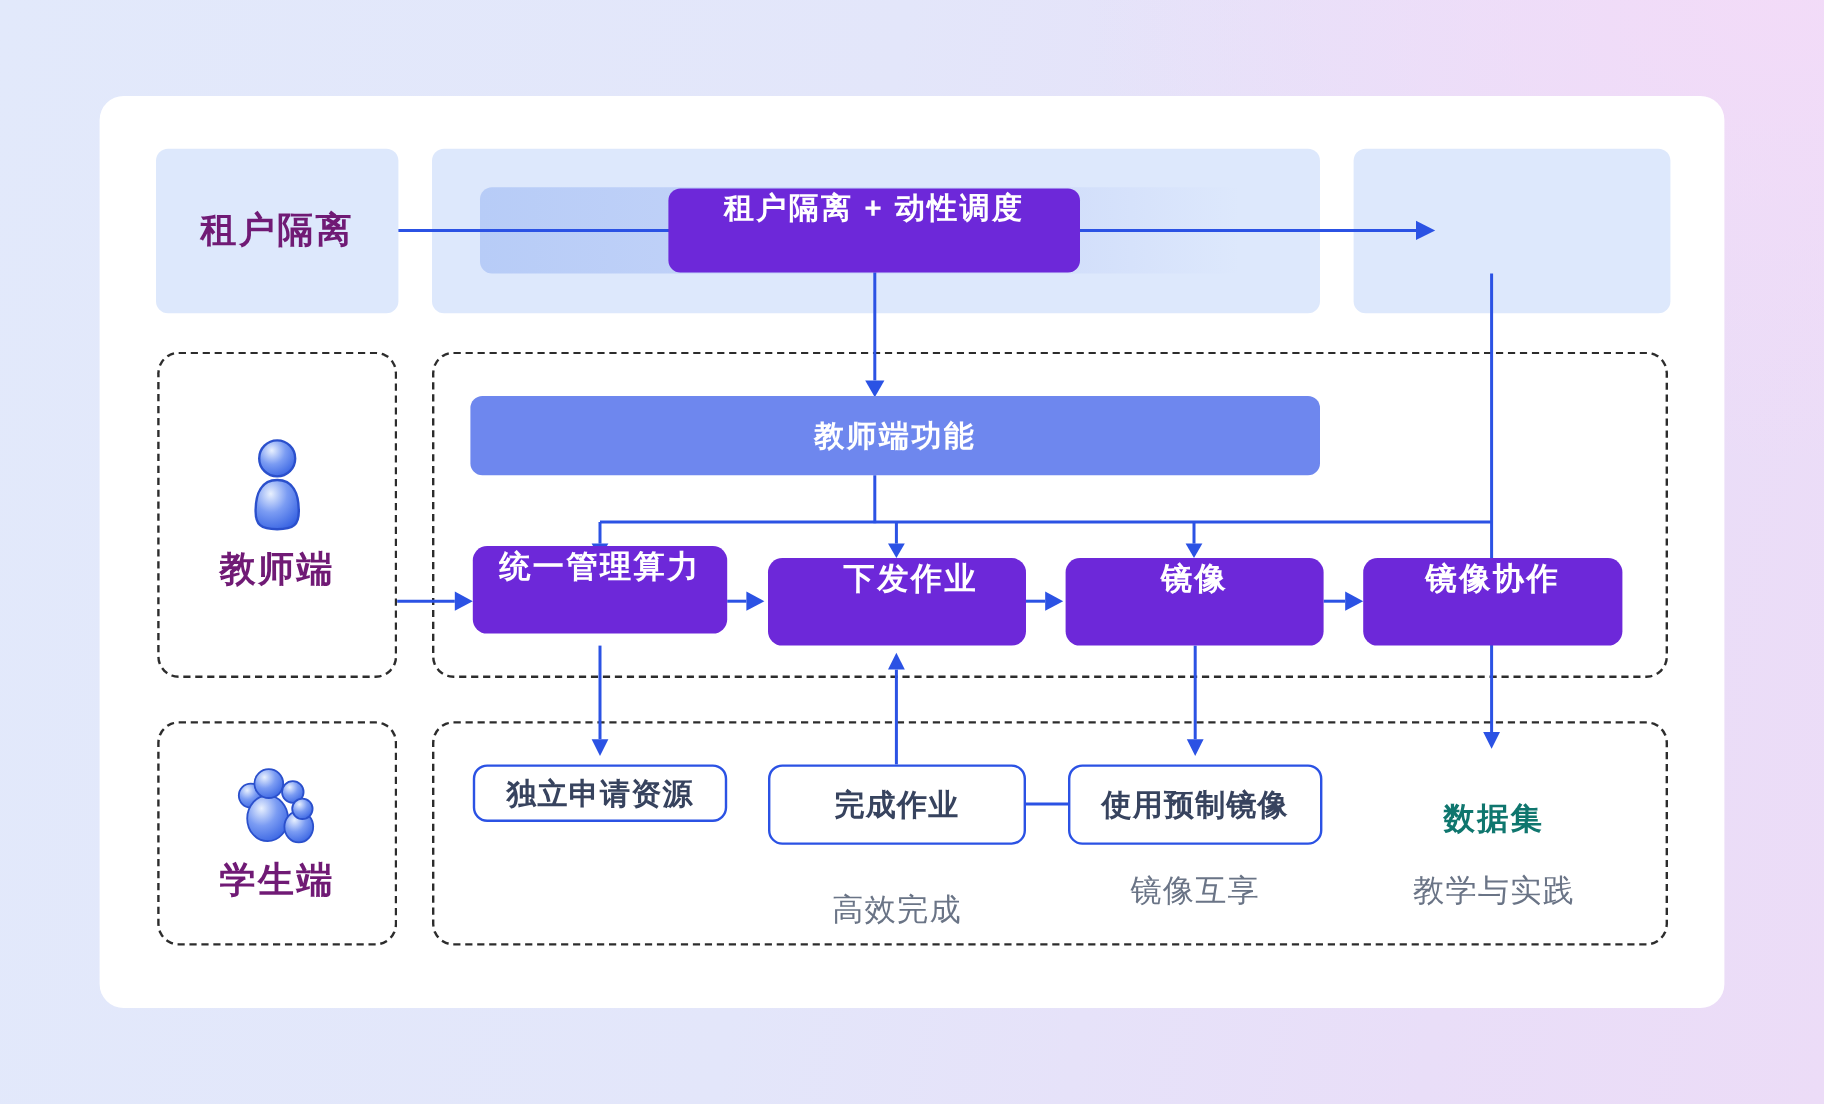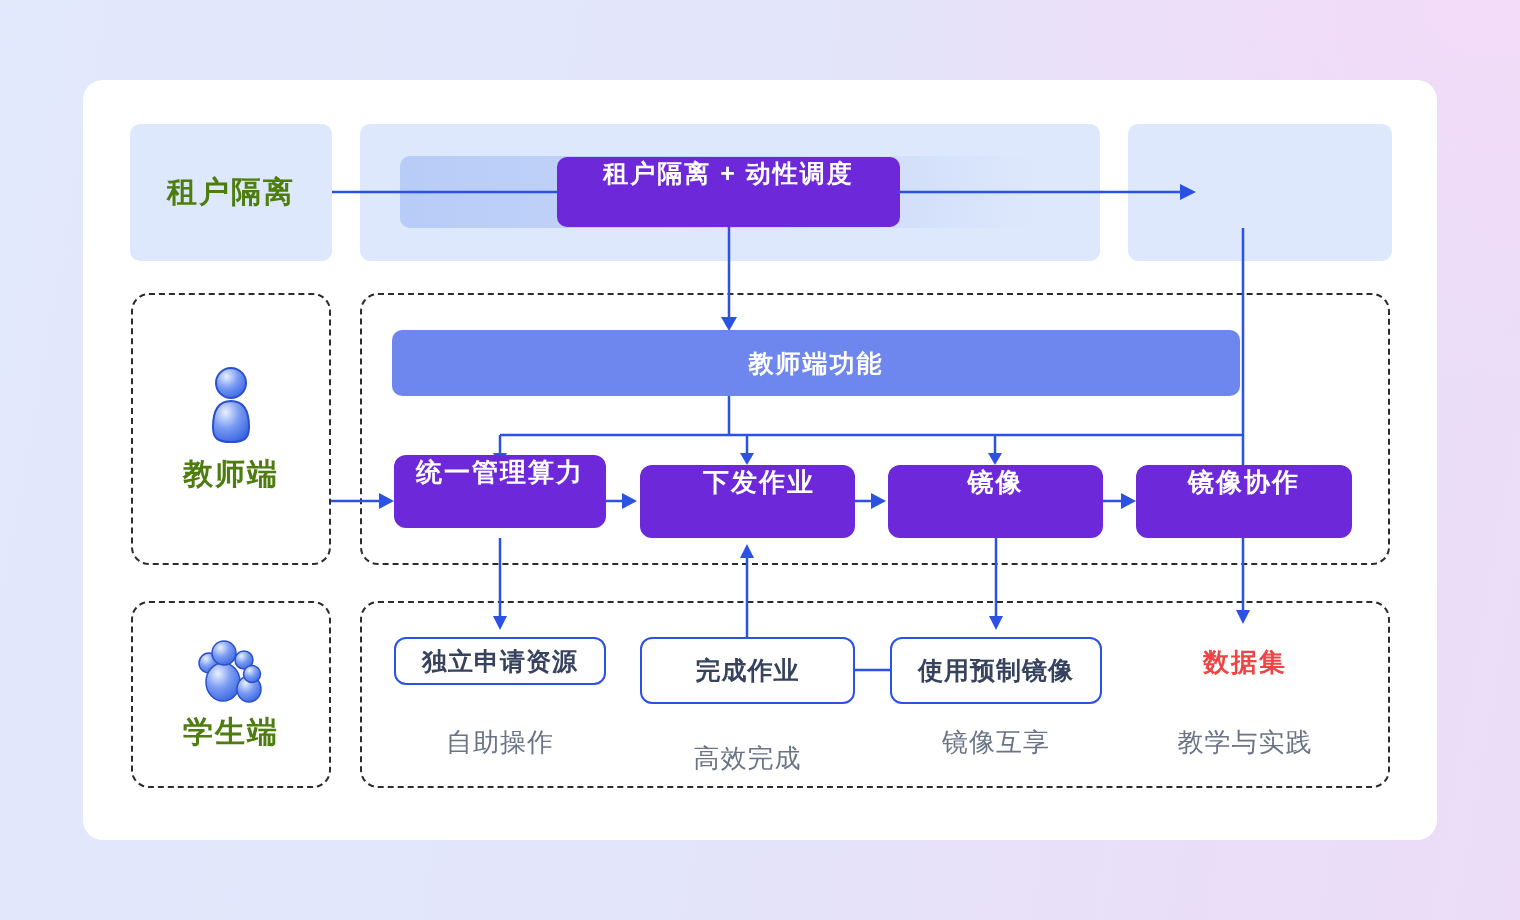--- a/index.html
+++ b/index.html
@@ -18,50 +18,50 @@
   }
   .panel{background:#dde8fc;border-radius:10px;}
   .panel-tenant{left:130px;top:124px;width:202px;height:137px;
     display:flex;align-items:center;justify-content:center;}
   .panel-center{left:360px;top:124px;width:740px;height:137px;}
   .panel-right{left:1128px;top:124px;width:264px;height:137px;}
   .grad-bar{
     left:400px;top:156px;width:646px;height:72px;border-radius:10px;
     background:linear-gradient(90deg,#b7ccf7 0%,#c3d3f8 40%,#cfdcfa 70%,rgba(223,233,252,0) 98%);
   }
-  .blue-text{color:#4d7c0f;font-size:30px;font-weight:bold;letter-spacing:2px;}
+  .blue-text{color:#701a75;font-size:30px;font-weight:bold;letter-spacing:2px;}
   .btn-solid{
     background:#6d28d9;border-radius:12px;color:#ffffff;
     font-size:26px;font-weight:600;letter-spacing:2px;
     display:flex;align-items:flex-start;justify-content:center;
   }
   .btn-top{left:557px;top:157px;width:343px;height:70px;border-radius:10px;font-size:25px;}
   .btn-white{
     background:#ffffff;border:2.5px solid #2b52e4;border-radius:12px;
     color:#37435e;font-size:25px;font-weight:600;letter-spacing:1px;
     display:flex;align-items:center;justify-content:center;
   }
   .btn-elastic{left:1161px;top:158px;width:196px;height:70px;}
   .dashed{
     background:#ffffff;border:2px dashed #2c2c2c;border-radius:18px;
   }
   .box-teacher{left:131px;top:293px;width:200px;height:272px;}
   .box-mid{left:360px;top:293px;width:1030px;height:272px;}
   .box-student{left:131px;top:601px;width:200px;height:187px;}
   .box-bottom{left:360px;top:601px;width:1030px;height:187px;}
   .bar-teacher{
-    left:392px;top:330px;width:848px;height:66px;border-radius:10px;
+    left:392px;top:330px;width:708px;height:66px;border-radius:10px;
     background:#6e87ee;color:#ffffff;font-size:25px;font-weight:600;letter-spacing:2px;
     display:flex;align-items:center;justify-content:center;
   }
   .actor{display:flex;flex-direction:column;align-items:center;justify-content:center;gap:2px;}
   .caption{color:#6a7486;font-size:26px;letter-spacing:1px;
     display:flex;align-items:center;justify-content:center;}
-  .dataset{color:#ef4444;font-size:26px;font-weight:bold;letter-spacing:2px;
-    display:flex;align-items:flex-start;justify-content:center;}
+  .dataset{color:#0f766e;font-size:26px;font-weight:bold;letter-spacing:2px;
+    display:flex;align-items:flex-end;justify-content:center;}
   svg.lines{left:0;top:0;width:1520px;height:920px;pointer-events:none;}
 </style>
 </head>
 <body>
 
 <div class="stage">
 
   <div class="abs card"></div>
 
   <div class="abs panel panel-tenant">
@@ -175,23 +175,20 @@
   <div class="abs btn-white" style="left:640px;top:637px;width:215px;height:67px;">
     <span>完成作业</span>
   </div>
   <div class="abs btn-white" style="left:890px;top:637px;width:212px;height:67px;">
     <span>使用预制镜像</span>
   </div>
   <div class="abs dataset" style="left:1145px;top:645px;width:200px;height:55px;">
     <span>数据集</span>
   </div>
 
-  <div class="abs caption" style="left:394px;top:724px;width:212px;height:36px;">
-    <span>自助操作</span>
-  </div>
   <div class="abs caption" style="left:640px;top:740px;width:215px;height:36px;">
     <span>高效完成</span>
   </div>
   <div class="abs caption" style="left:890px;top:724px;width:212px;height:36px;">
     <span>镜像互享</span>
   </div>
   <div class="abs caption" style="left:1135px;top:724px;width:220px;height:36px;">
     <span>教学与实践</span>
   </div>
 

